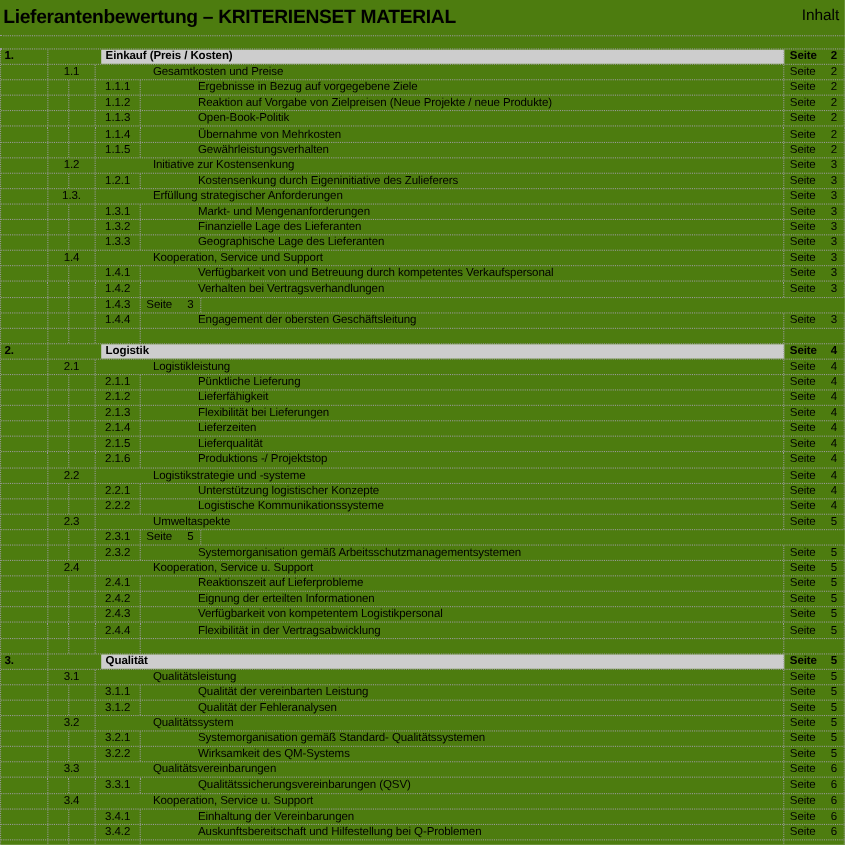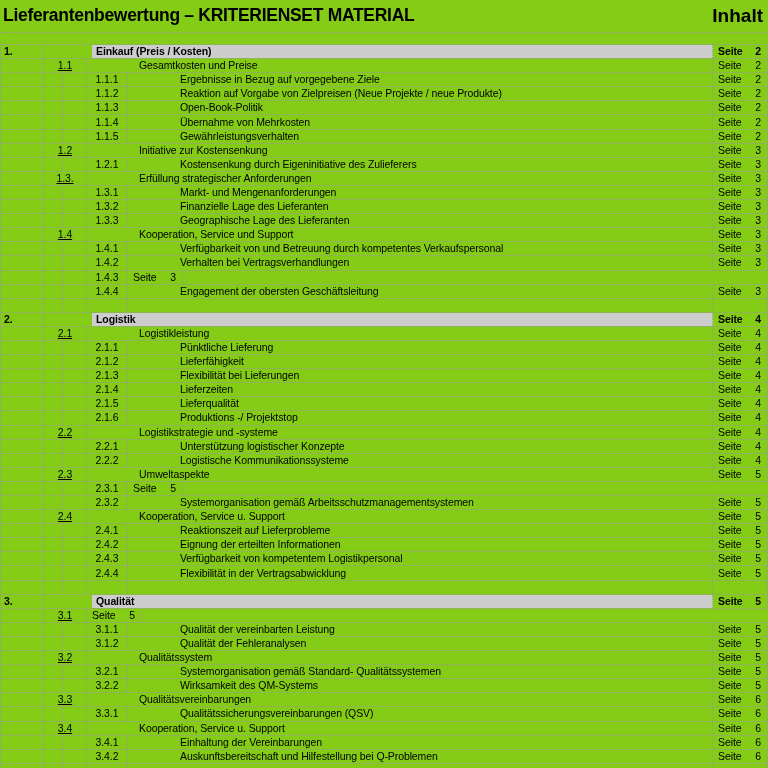--- a/index.html
+++ b/index.html
@@ -1,30 +1,30 @@
 <!DOCTYPE html>
 <html style="--section-bg: #cdcdcd;"><head>
 <meta charset="utf-8">
 <style>
   html,body{margin:0;padding:0;}
   body{
     width:768px;height:768px;background:#ffffff;color:#000;
     font-family:"Liberation Sans","DejaVu Sans",sans-serif;
     overflow:hidden;
   }
-  .page{position:relative;width:768px;height:768px;overflow:hidden;background:#84cc16;}
+  .page{position:relative;width:768px;height:768px;overflow:hidden;background:#4d7c0f;}
 
   
   .hdr-title{
     position:absolute;left:3px;top:5px;
     font-size:17.5px;font-weight:bold;letter-spacing:-0.3px;white-space:nowrap;
   }
   .hdr-inhalt{
     position:absolute;right:5px;top:5px;
-    font-size:19px;font-weight:bold;
+    font-size:14px;font-weight:normal;
   }
   .hdr-rule{position:absolute;left:0;right:0;top:32px;height:0;border-top:1px dotted #9a9a9a;}
 
   
   .toc{
     position:absolute;left:0;right:0;top:44px;bottom:0;
     display:flex;flex-direction:column;overflow:hidden;
     border-top:1px dotted #9a9a9a;border-left:1px dotted #9a9a9a;
     box-sizing:border-box;
   }
@@ -35,21 +35,21 @@
     white-space:nowrap;
   }
   .row.l1{font-weight:bold;}
   .cell{
     display:flex;align-items:center;box-sizing:border-box;
     border-right:1px dotted #9a9a9a;overflow:hidden;
   }
   .c-a{width:43px;padding-left:3px;}
   .c-b{width:19px;}
   .c-c{width:24px;}
-  .c-num2{width:43px;justify-content:center;text-decoration:underline;}
+  .c-num2{width:43px;justify-content:center;}
   .c-num3{width:41px;justify-content:center;}
   .c-title{flex:1;min-width:0;padding-left:4px;margin-left:48px;}
   .l1 .c-title{background:var(--section-bg,#cdcdcd);}
   .c-page{width:55px;justify-content:space-between;padding:0 6px 0 5px;}
 </style>
 </head>
 <body>
 
 <div class="page">
   <div class="hdr-title">Lieferantenbewertung – KRITERIENSET MATERIAL</div>
@@ -459,20 +459,21 @@
         <div class="cell c-a">3.</div>
         <div class="cell c-title">Qualität</div>
         <div class="cell c-page">
           <span>Seite</span>
           <span>5</span>
         </div>
       </div>
       <div class="row l2">
         <div class="cell c-a"></div>
         <div class="cell c-num2">3.1</div>
+        <div class="cell c-title">Qualitätsleistung</div>
         <div class="cell c-page">
           <span>Seite</span>
           <span>5</span>
         </div>
       </div>
       <div class="row l3">
         <div class="cell c-a"></div>
         <div class="cell c-b"></div>
         <div class="cell c-c"></div>
         <div class="cell c-num3">3.1.1</div>

